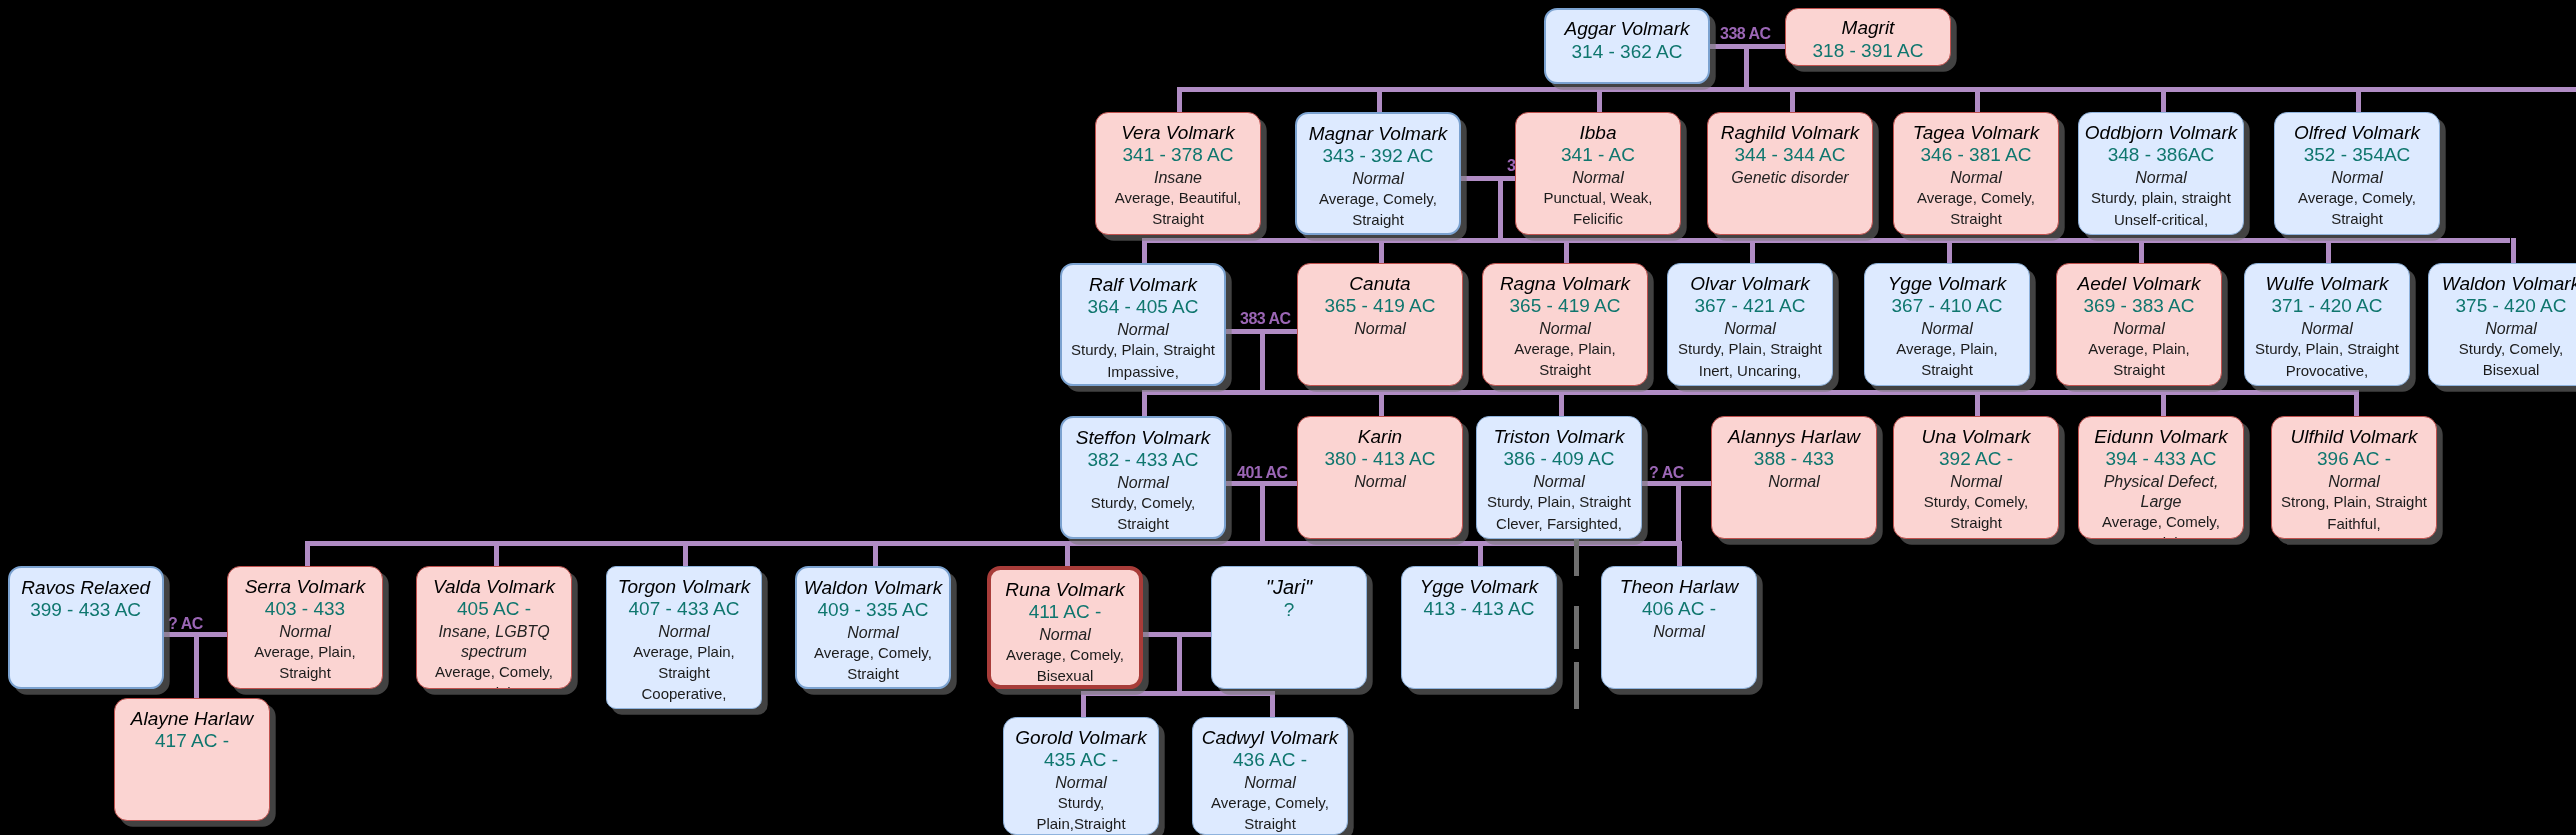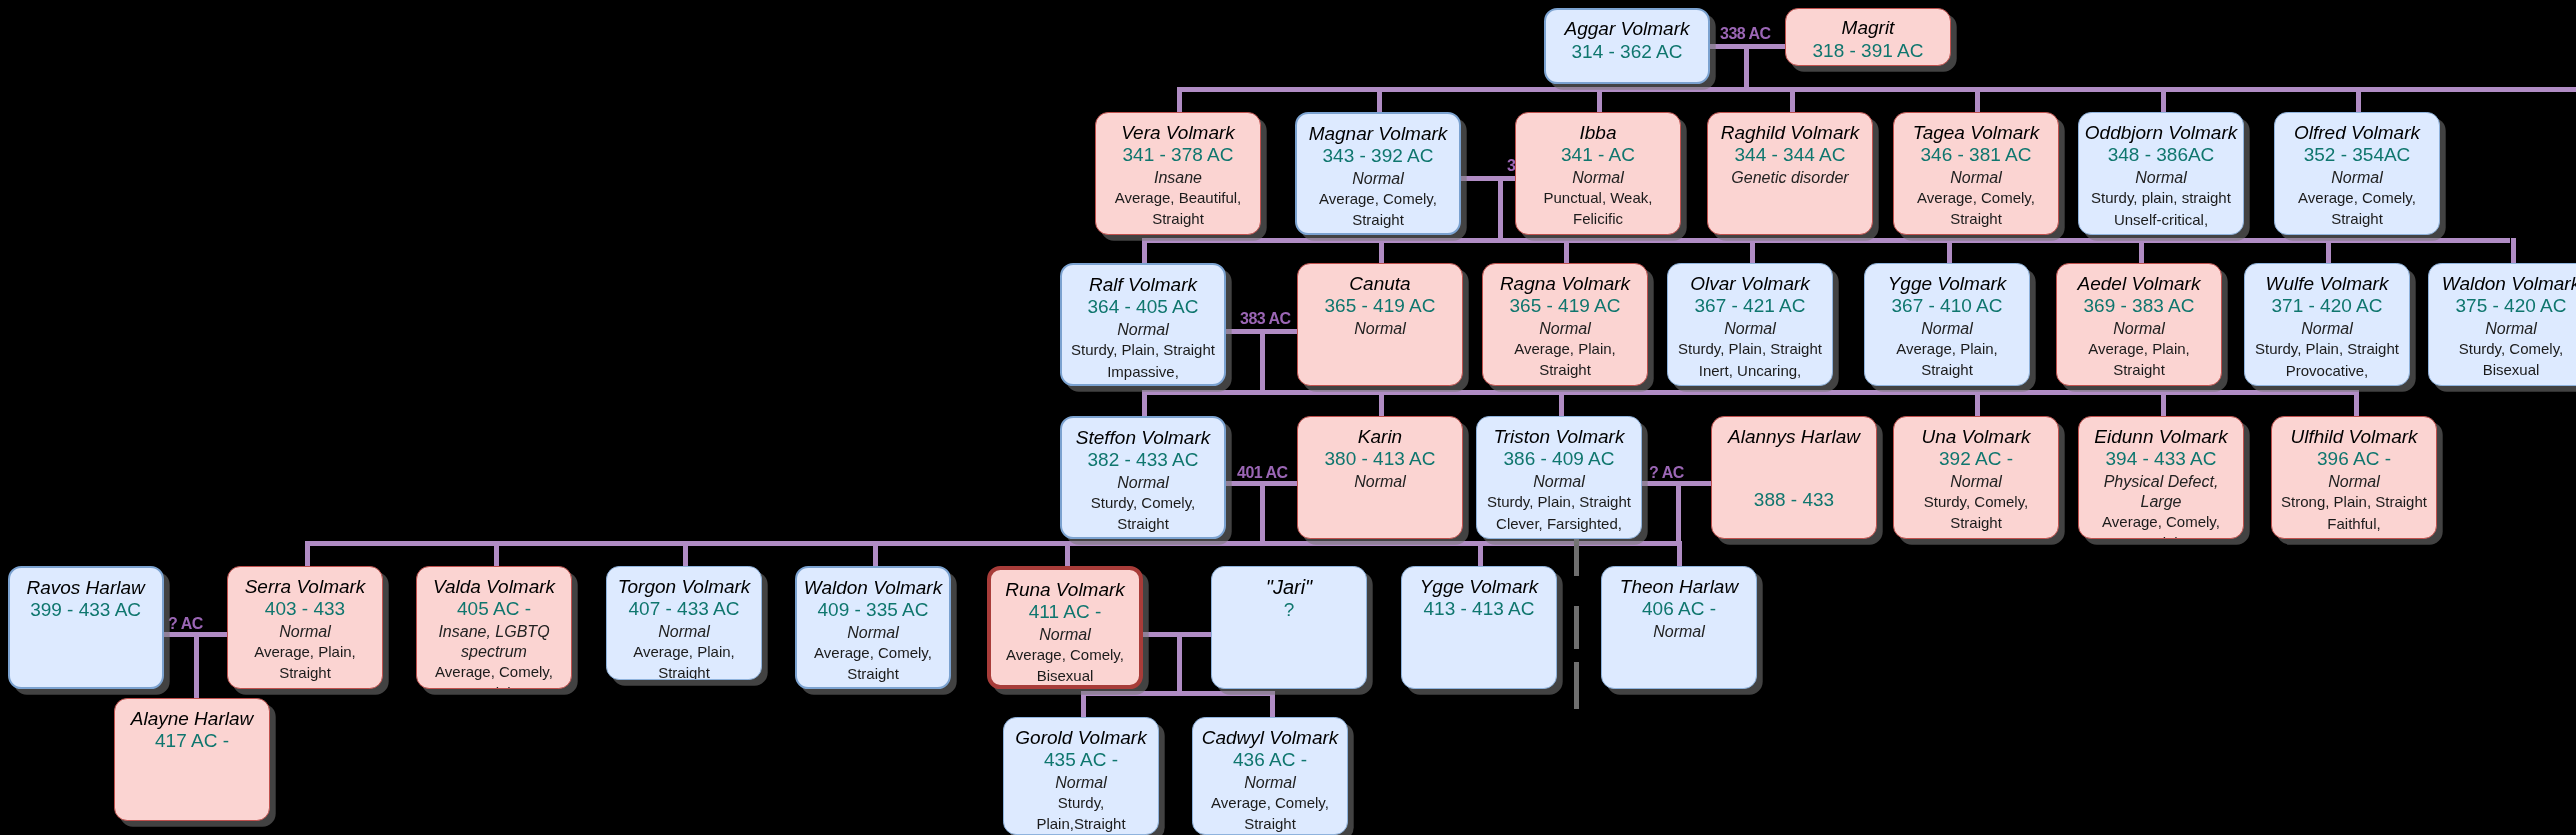--- a/index.html
+++ b/index.html
@@ -216,21 +216,21 @@
       <div class="dt">380 - 413 AC</div>
       <div class="tr">Normal</div>
     </div>
     <div class="card m thin" style="left: 1476px; top: 416px; width: 166px; height: 123px;">
       <div class="nm">Triston Volmark</div>
       <div class="dt">386 - 409 AC</div>
       <div class="tr">Normal</div>
       <div class="at">Sturdy, Plain, Straight</div>
       <div class="at">Clever, Farsighted, Cruel</div>
     </div>
-    <div class="card f" style="left: 1711px; top: 416px; width: 166px; height: 123px; gap: 41px;">
+    <div class="card f" style="left: 1711px; top: 416px; width: 166px; height: 123px;">
       <div class="nm">Alannys Harlaw</div>
       <div class="dt">388 - 433</div>
       <div class="tr">Normal</div>
     </div>
     <div class="card f" style="left: 1893px; top: 416px; width: 166px; height: 123px;">
       <div class="nm">Una Volmark</div>
       <div class="dt">392 AC -</div>
       <div class="tr">Normal</div>
       <div class="at">Sturdy, Comely, Straight</div>
       <div class="at">Free-wheeling, High-handed,</div>
@@ -242,37 +242,37 @@
       <div class="at">Average, Comely, Straight</div>
     </div>
     <div class="card f" style="left: 2271px; top: 416px; width: 166px; height: 123px;">
       <div class="nm">Ulfhild Volmark</div>
       <div class="dt">396 AC -</div>
       <div class="tr">Normal</div>
       <div class="at">Strong, Plain, Straight</div>
       <div class="at">Faithful,</div>
     </div>
     <div class="card m" style="left: 7.6px; top: 566px; width: 156px; height: 123px;">
-      <div class="nm">Ravos Harlaw</div>
+      <div class="nm">Ravos Relaxed</div>
       <div class="dt">399 - 433 AC</div>
     </div>
     <div class="card f" style="left: 227px; top: 566px; width: 156px; height: 123px;">
       <div class="nm">Serra Volmark</div>
       <div class="dt">403 - 433</div>
       <div class="tr">Normal</div>
       <div class="at">Average, Plain, Straight</div>
       <div class="at">Unfriendly, Comtemptible,</div>
     </div>
     <div class="card f" style="left: 416px; top: 566px; width: 156px; height: 123px;">
       <div class="nm">Valda Volmark</div>
       <div class="dt">405 AC -</div>
       <div class="tr">Insane, LGBTQ spectrum</div>
       <div class="at">Average, Comely, Straight</div>
     </div>
-    <div class="card m thin" style="left: 606px; top: 566px; width: 156px; height: 114px;">
+    <div class="card m thin" style="left: 606px; top: 566px; width: 156px; height: 143px; border-radius: 10px;">
       <div class="nm">Torgon Volmark</div>
       <div class="dt">407 - 433 AC</div>
       <div class="tr">Normal</div>
       <div class="at">Average, Plain, Straight</div>
       <div class="at">Cooperative, Fraudulent,</div>
     </div>
     <div class="card m" style="left: 795px; top: 566px; width: 156px; height: 123px;">
       <div class="nm">Waldon Volmark</div>
       <div class="dt">409 - 335 AC</div>
       <div class="tr">Normal</div>

